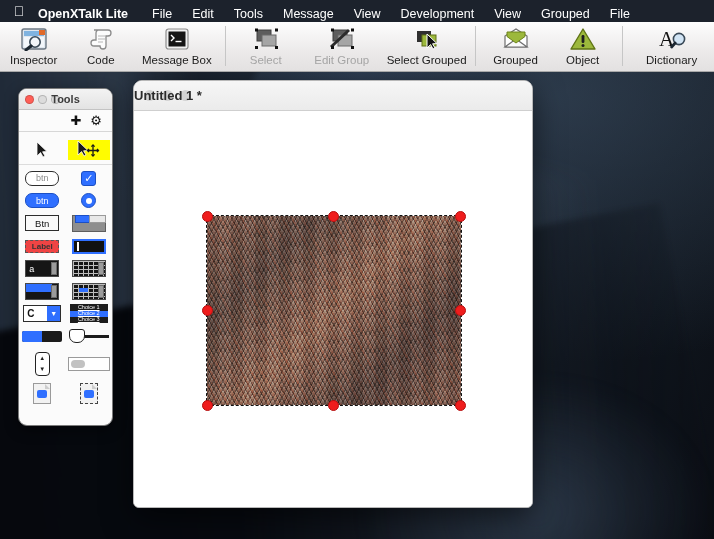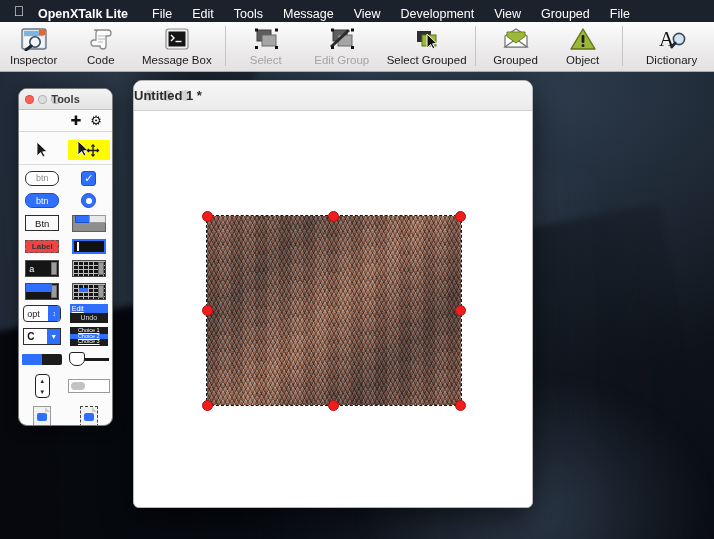--- a/index.html
+++ b/index.html
@@ -581,34 +581,20 @@
           </div>
       </div>
       <div class="tool-cell">
         <div class="g-grid hl">
             <u></u>
             <i></i>
           </div>
       </div>
     </div>
 
-    <div class="tool-row">
-      <div class="tool-cell">
-        <div class="g-opt">
-          <span>opt</span>
-            <b>↕</b>
-        </div>
-      </div>
-      <div class="tool-cell">
-        <div class="g-menubtn">
-          <u>Edit</u>
-          <i>Undo</i>
-        </div>
-      </div>
-    </div>
 
     <div class="tool-row">
       <div class="tool-cell">
         <div class="g-combo">
           <span>C</span>
             <b>▼</b>
         </div>
       </div>
       <div class="tool-cell">
         <div class="g-choices">

